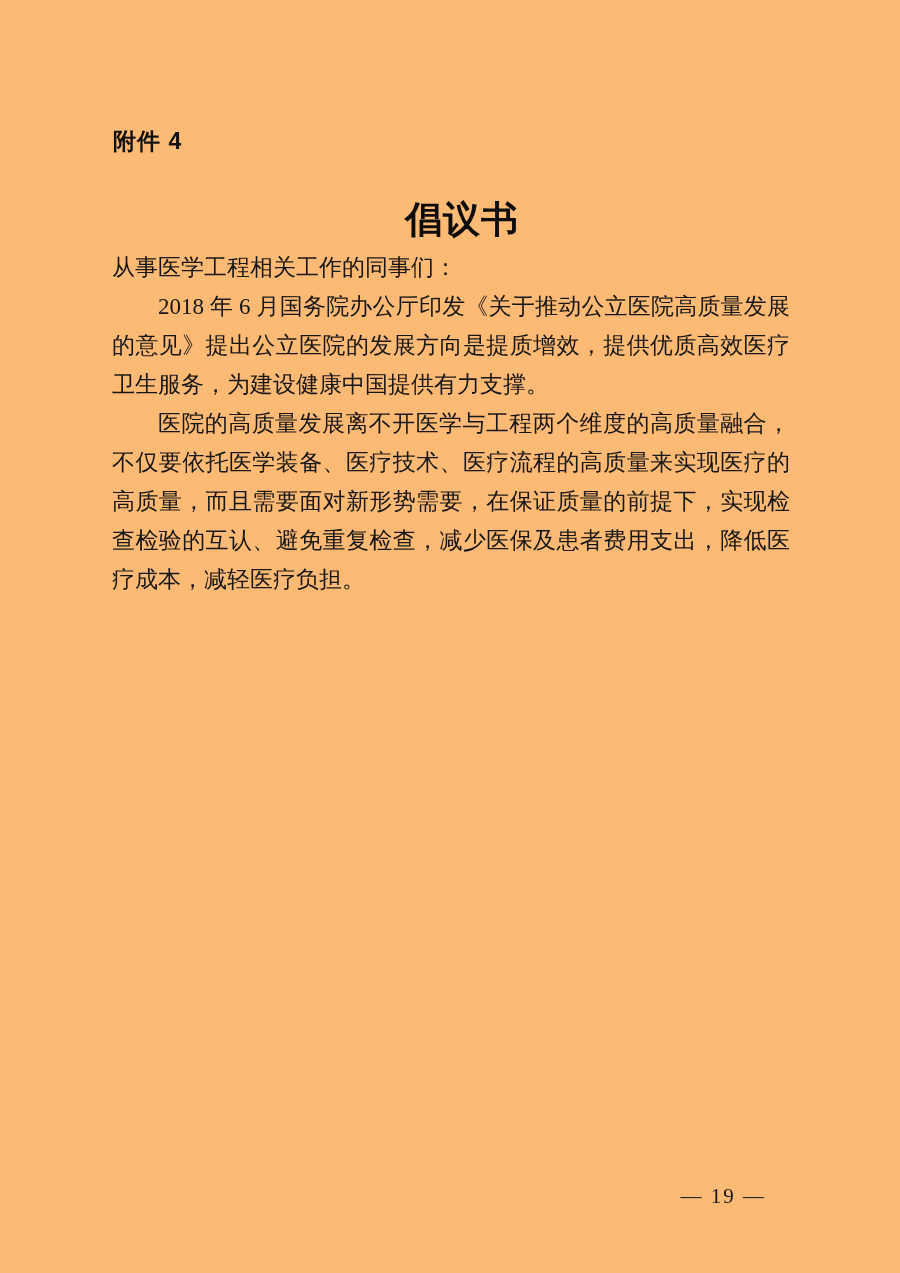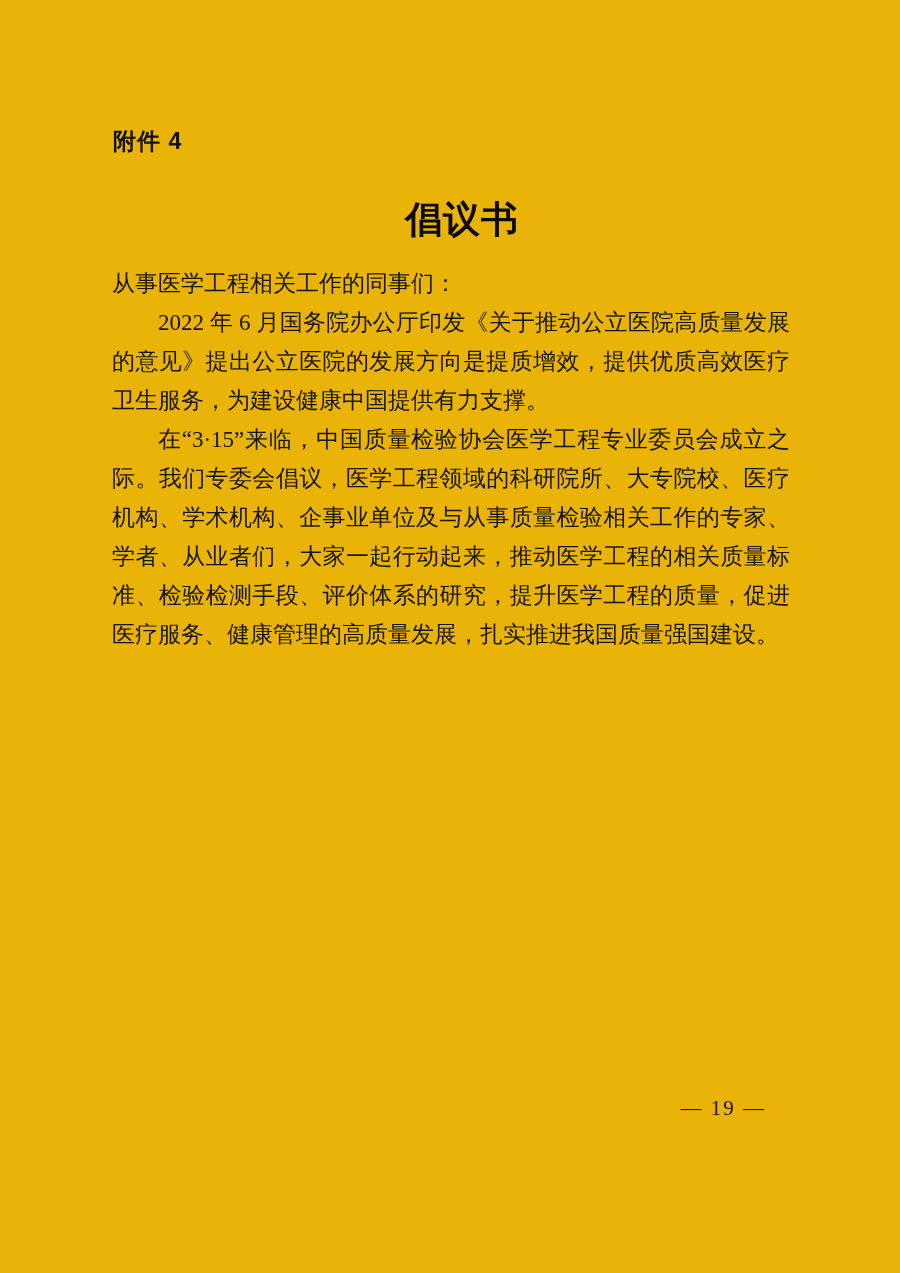--- a/index.html
+++ b/index.html
@@ -4,21 +4,21 @@
 <style>
   html, body {
     margin: 0;
     padding: 0;
     background: #ffffff;
   }
   .page {
     position: relative;
     width: 900px;
     height: 1273px;
-    background: #eab308;
+    background: #fdba74;
     overflow: hidden;
     color: #141414;
   }
   .attachment-label {
     position: absolute;
     left: 113px;
     top: 126px;
     font-family: "Liberation Sans", "DejaVu Sans", sans-serif;
     font-weight: bold;
     font-size: 23px;
@@ -35,59 +35,59 @@
     font-family: "Liberation Sans", "DejaVu Sans", sans-serif;
     font-weight: bold;
     font-size: 37px;
     letter-spacing: 1px;
     color: #0c0c0c;
     margin-left: 12px;
   }
   .doc-body {
     position: absolute;
     left: 112px;
-    top: 264px;
+    top: 248px;
     width: 678px;
     font-family: "Liberation Serif", "DejaVu Serif", serif;
     font-size: 23px;
     line-height: 39px;
     text-align: justify;
     text-justify: inter-ideograph;
     color: #161616;
   }
   .doc-body p {
     margin: 0;
     padding: 0;
     text-indent: 2em;
   }
   .doc-body p.salutation {
     text-indent: 0;
   }
   .page-footer {
     position: absolute;
-    top: 1096px;
+    top: 1184px;
     right: 134px;
     font-family: "Liberation Serif", "DejaVu Serif", serif;
     font-size: 21px;
     letter-spacing: 2px;
     color: #151515;
     white-space: nowrap;
     text-align: center;
   }
 </style>
 </head>
 <body>
 
 <div class="page">
 
   <div class="attachment-label">附件 4</div>
 
   <h1 class="doc-title">倡议书</h1>
 
   <div class="doc-body">
     <p class="salutation">从事医学工程相关工作的同事们：</p>
-    <p>2022 年 6 月国务院办公厅印发《关于推动公立医院高质量发展的意见》提出公立医院的发展方向是提质增效，提供优质高效医疗卫生服务，为建设健康中国提供有力支撑。</p>
-    <p>在“3·15”来临，中国质量检验协会医学工程专业委员会成立之际。我们专委会倡议，医学工程领域的科研院所、大专院校、医疗机构、学术机构、企事业单位及与从事质量检验相关工作的专家、学者、从业者们，大家一起行动起来，推动医学工程的相关质量标准、检验检测手段、评价体系的研究，提升医学工程的质量，促进医疗服务、健康管理的高质量发展，扎实推进我国质量强国建设。</p>
+    <p>2018 年 6 月国务院办公厅印发《关于推动公立医院高质量发展的意见》提出公立医院的发展方向是提质增效，提供优质高效医疗卫生服务，为建设健康中国提供有力支撑。</p>
+    <p>医院的高质量发展离不开医学与工程两个维度的高质量融合，不仅要依托医学装备、医疗技术、医疗流程的高质量来实现医疗的高质量，而且需要面对新形势需要，在保证质量的前提下，实现检查检验的互认、避免重复检查，减少医保及患者费用支出，降低医疗成本，减轻医疗负担。</p>
   </div>
 
   <div class="page-footer">— 19 —</div>
 
 </div>
 
 </body></html>

